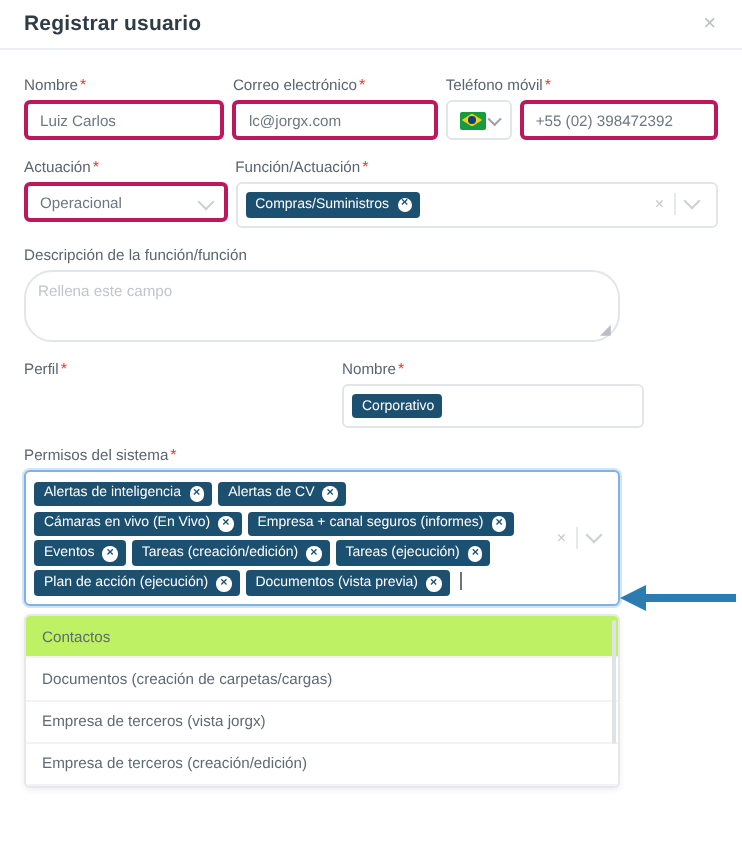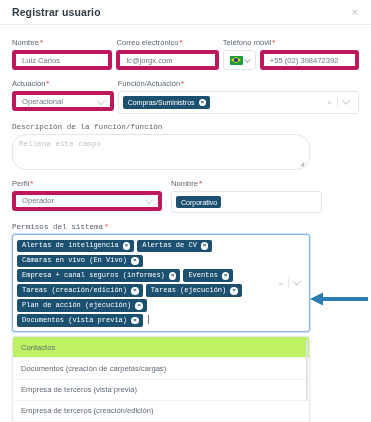--- a/index.html
+++ b/index.html
@@ -23,31 +23,31 @@
   .row{display:flex;}
   .col{box-sizing:border-box;}
   .c-name{width:104px;}
   .c-mail{width:106px;margin-left:4px;}
   .c-phone{width:141px;margin-left:4px;}
   .c-jer{width:104px;}
   .c-fun{width:247px;margin-left:4px;}
   .c-esc{width:104px;}
   .c-perf{width:150px;}
   .c-uni{width:151px;margin-left:9px;}
-  .c-full{width:298px;font-family:Liberation Mono, monospace;}
+  .c-full{width:298px;}
 
   .lbl{font-size:7.6px;color:#5a6570;margin:9px 0 3px 0;display:block;white-space:nowrap;}
   .req{color:#e03b3b;font-size:8px;margin-left:1px;}
   .info-i{display:inline-block;width:6.4px;height:6.4px;border:1px solid #b6bdc4;border-radius:50%;
           position:relative;top:1px;margin-left:3px;}
   .info-i::after{content:"i";position:absolute;left:1.9px;top:-1.2px;font-size:5px;color:#aab1b8;font-style:normal;}
 
   
   .inp{
-    box-sizing:border-box;width:100%;height:20px;border:4px solid #be185d;border-radius:3px;
+    box-sizing:border-box;width:100%;height:20px;border:2px solid #be185d;border-radius:3px;
     background:#fff;font-size:7.6px;color:#6d7883;padding:0 6px;display:flex;align-items:center;
     font-family:inherit;
   }
   .sel{position:relative;padding-right:22px;}
   .chev{
     position:absolute;right:6px;top:50%;width:5px;height:5px;margin-top:-3.5px;
     border-right:1.1px solid #ccd1d6;border-bottom:1.1px solid #ccd1d6;transform:rotate(45deg);
   }
 
   
@@ -176,24 +176,20 @@
         <div class="ta">
           <span>Rellena este campo</span>
           <span class="grip">◢</span>
         </div>
       </div>
     </div>
 
     <div class="row">
       <div class="col c-perf">
         <span class="lbl"><span>Perfil</span><span class="req">*</span></span>
-        <div class="inp sel">
-          <span>Operador</span>
-          <span class="chev"></span>
-        </div>
       </div>
       <div class="col c-uni">
         <span class="lbl"><span>Nombre</span><span class="req">*</span></span>
         <div class="tagbox">
           <span class="chip">
             <span>Corporativo</span>
           </span>
         </div>
       </div>
     </div>
@@ -248,21 +244,21 @@
           </span>
         </div>
       </div>
     </div>
 
   </div>
 
   <div class="dd" id="dropdown">
     <div class="dd-item sel">Contactos</div>
       <div class="dd-item">Documentos (creación de carpetas/cargas)</div>
-      <div class="dd-item">Empresa de terceros (vista previa)</div>
+      <div class="dd-item">Empresa de terceros (vista jorgx)</div>
       <div class="dd-item">Empresa de terceros (creación/edición)</div>
       <div class="dd-vscroll"></div>
   </div>
 
   <svg class="arrow" viewBox="0 0 58 14">
     <polygon points="0,7 13,0.5 13,13.5" fill="#2b7cb0"></polygon>
     <rect x="12" y="5" width="46" height="4" fill="#2b7cb0"></rect>
   </svg>
 
 </div>

